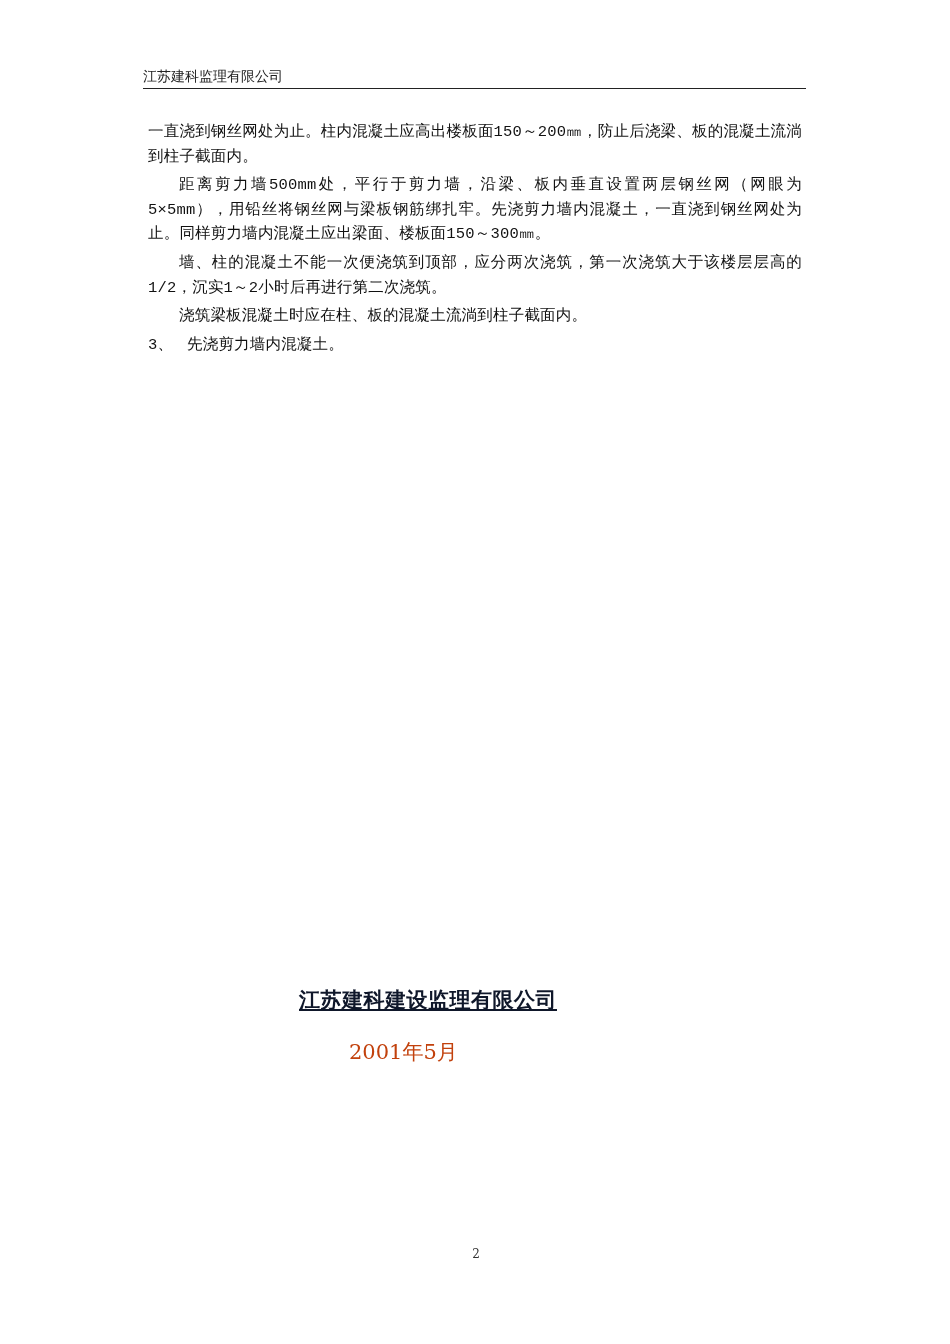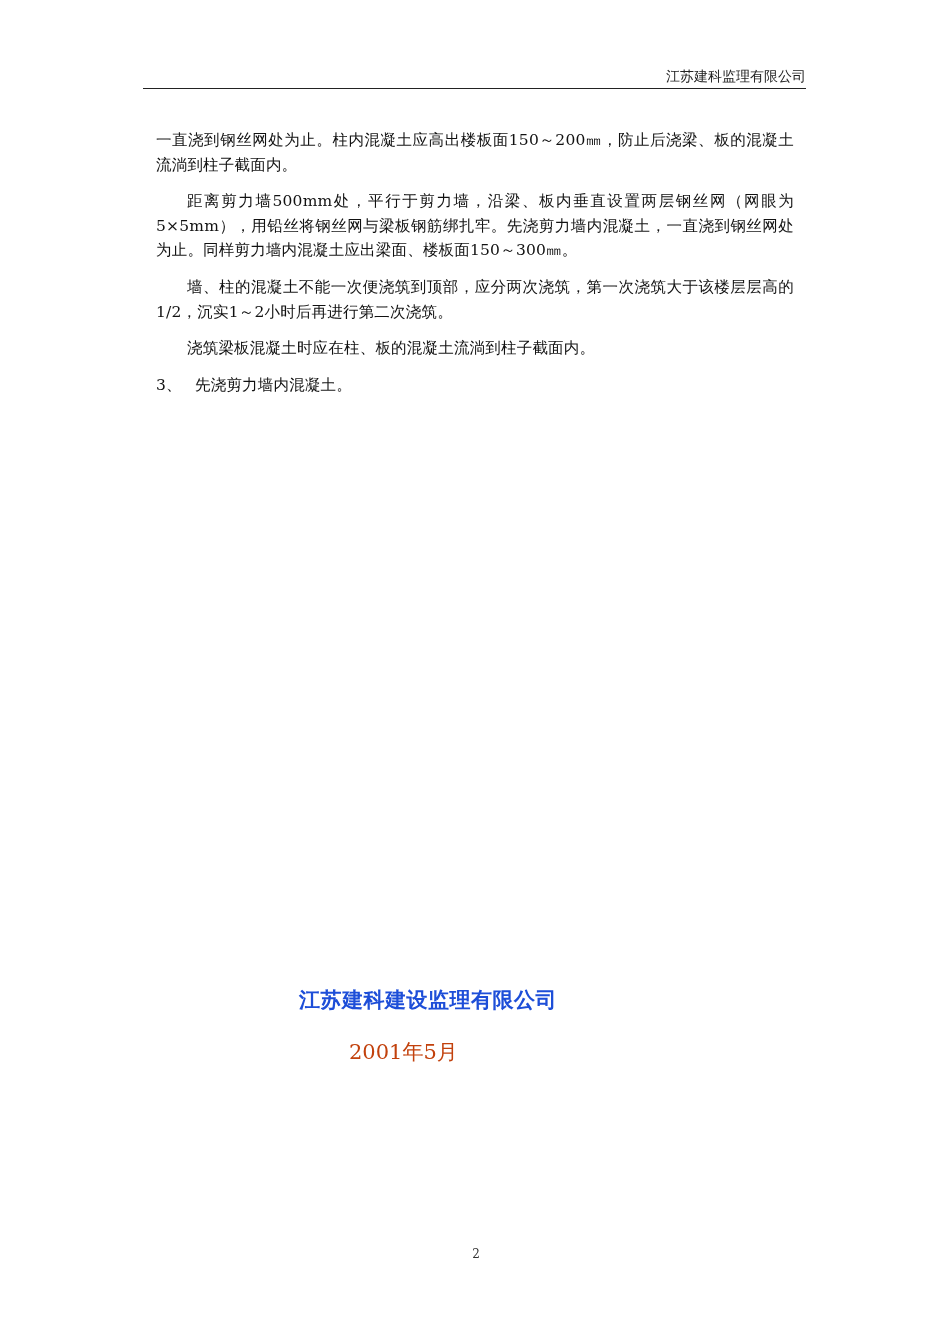--- a/index.html
+++ b/index.html
@@ -14,21 +14,21 @@
       overflow: hidden;
       font-family: "DejaVu Serif", "Liberation Serif", serif;
       color: #111111;
     }
     .page-header {
       position: absolute;
       left: 143px;
       top: 66px;
       width: 663px;
       height: 22px;
-      text-align: right;
+      text-align: left;
       font-size: 14px;
       line-height: 20px;
       color: #222222;
     }
     .header-rule {
       position: absolute;
       left: 143px;
       top: 88px;
       width: 663px;
       height: 0;
@@ -39,43 +39,45 @@
       left: 144px;
       top: 116px;
       width: 662px;
       font-size: 15.5px;
       line-height: 24.6px;
       text-align: justify;
       text-justify: inter-ideograph;
       letter-spacing: 0.2px;
     }
     .body-text p {
-      margin: 12px;
+      margin: 4px;
       padding: 0;
+      font-family: Liberation Mono, monospace;
     }
     .indent {
       text-indent: 2em;
     }
     .numbered {
       text-indent: 0;
     }
     .numbered .num {
       display: inline-block;
       width: 39px;
     }
     .signature {
       position: absolute;
       left: 299px;
       top: 984px;
       font-family: "DejaVu Sans", "Liberation Sans", sans-serif;
       font-weight: bold;
       font-size: 21px;
       line-height: 32px;
       letter-spacing: 0.5px;
-      color: #1d4ed8;
+      color: #0f172a;
+      text-decoration: underline;
     }
     .date {
       position: absolute;
       left: 349px;
       top: 1036px;
       font-size: 21px;
       line-height: 32px;
       color: #c2410c;
     }
     .page-number {

